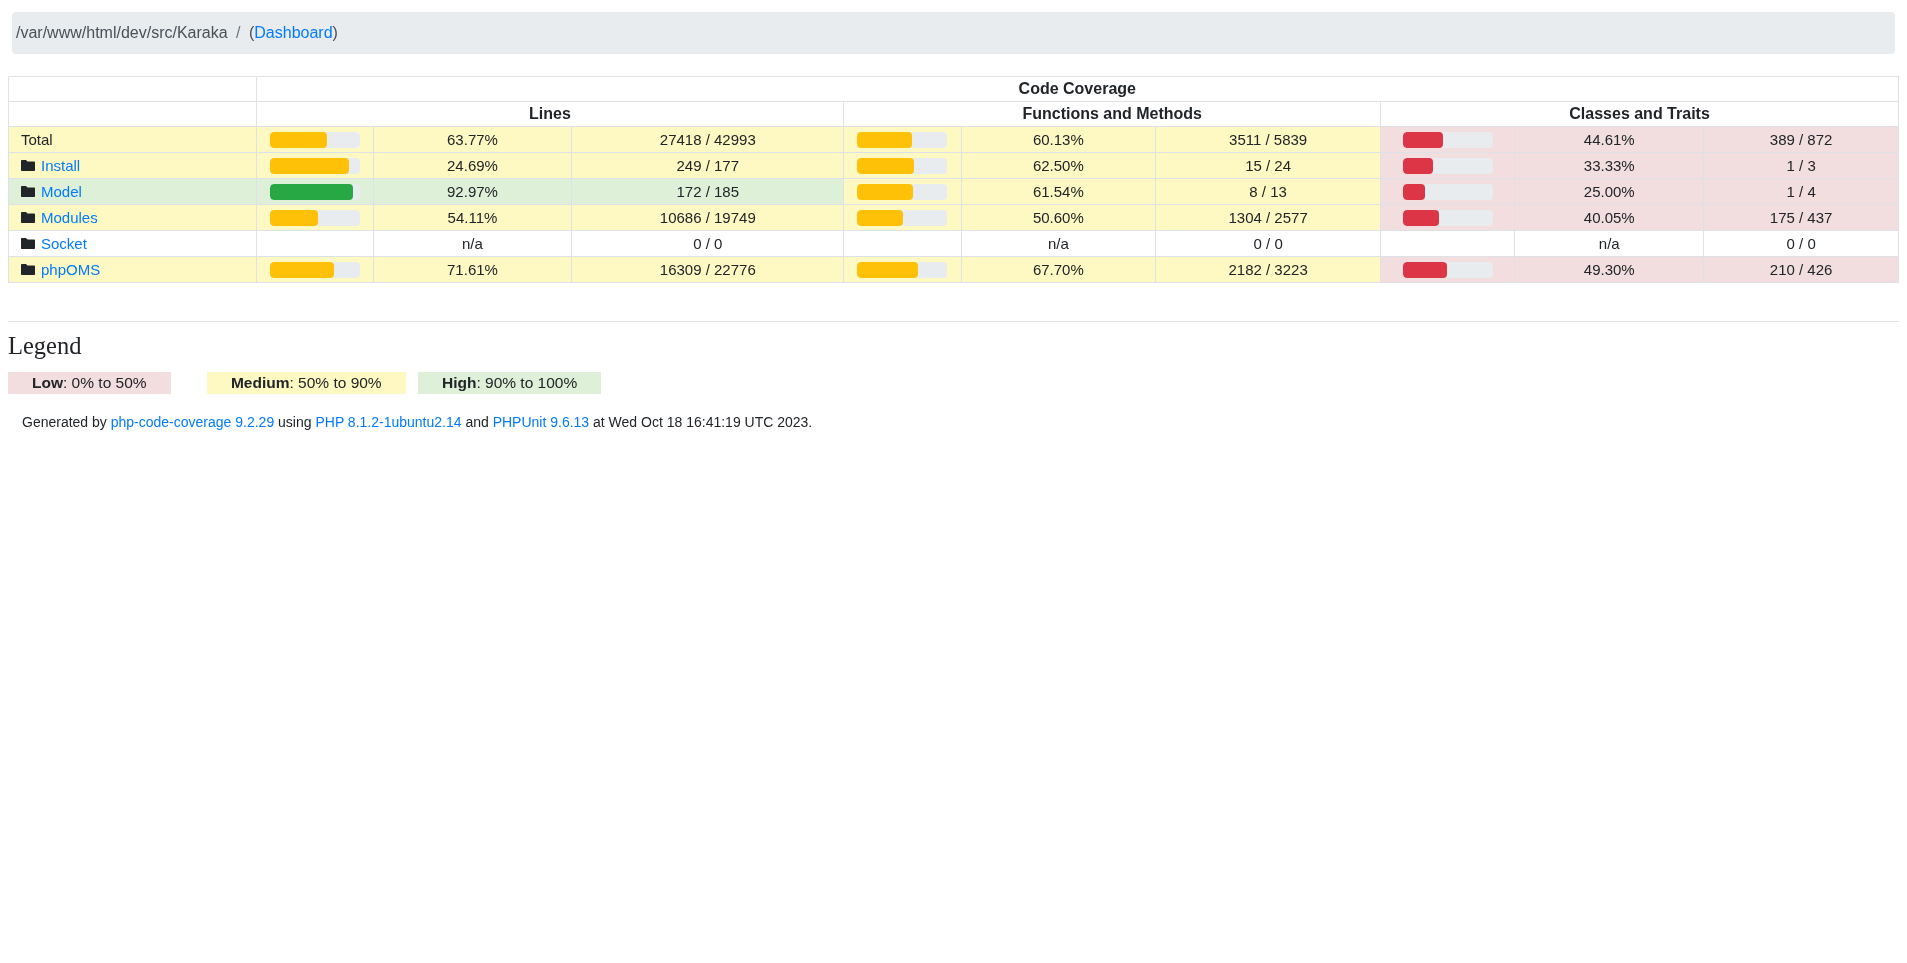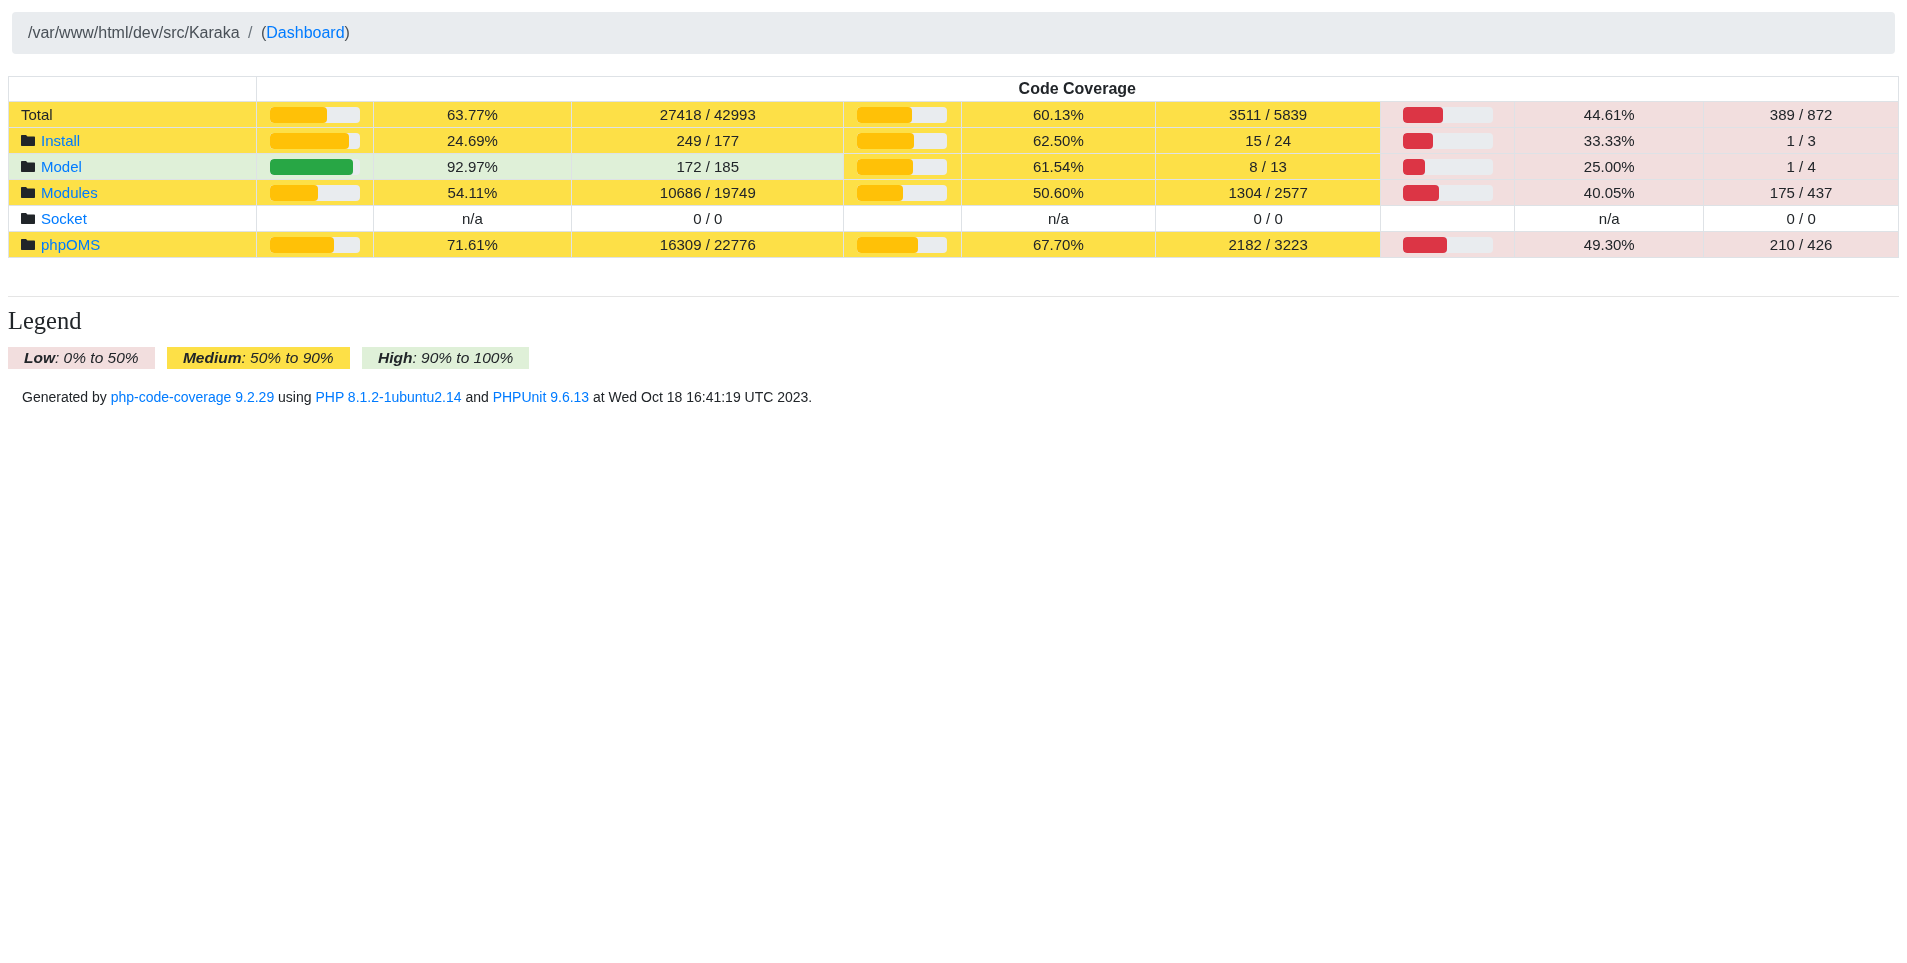--- a/index.html
+++ b/index.html
@@ -9,21 +9,21 @@
     color: #212529;
     font-family: "Liberation Sans", sans-serif;
     font-size: 16px;
   }
   .container { padding: 8px 8px; }
 
   
   .breadcrumb {
     background: #e9ecef;
     border-radius: 4px;
-    padding: 12px 16px;
+    padding: 12px 4px;
     margin: 4px 4px 22px 4px;
     font-size: 16px;
     color: #495057;
   }
   .breadcrumb .sep { color: #6c757d; padding: 0 4px; }
   a { color: #007bff; text-decoration: none; cursor: pointer; }
 
   
   table.coverage {
     width: 100%;
@@ -40,21 +40,21 @@
     text-align: center;
     font-weight: bold;
     font-size: 16px;
     padding: 3px 23px;
   }
   td.name { text-align: left; padding-left: 9px; white-space: nowrap; }
   td.pct, td.num { text-align: center; }
   td.bar-cell { padding: 4px 10px; }
 
   .success { background-color: #dff0d8; }
-  .warning { background-color: #fde047; }
+  .warning { background-color: #fef9c3; margin-left: 24px; }
   .danger  { background-color: #f2dede; }
 
   .progress {
     width: 90px;
     height: 16px;
     background: #e9ecef;
     border-radius: 4px;
     margin: 0 auto;
     overflow: hidden;
   }
@@ -73,23 +73,22 @@
   }
   h4.legend-heading {
     font-weight: 400;
     font-size: 24.5px;
     margin: 0 0 12px 0;
     font-family: Liberation Serif, serif;
   }
   .legend-chips { margin: 0 0 20px 0; font-size: 15.5px; }
   .legend-chip {
     display: inline-block;
-    padding: 2px 16px;
+    padding: 2px 24px;
     margin-right: 8px;
-    font-style: italic;
   }
   .legend-chip strong { font-weight: bold; }
   .generated { font-size: 14px; margin: 14px; }
 </style>
 </head>
 <body>
 
 <div class="container">
 
   <nav class="breadcrumb">
@@ -109,20 +108,26 @@
         <col style="width:11.9%">
       <col style="width:7.1%">
         <col style="width:10.0%">
         <col style="width:10.3%">
     </colgroup>
     <thead>
       <tr>
         <td></td>
         <th colspan="9">Code Coverage</th>
       </tr>
+      <tr>
+        <td></td>
+        <th colspan="3">Lines</th>
+        <th colspan="3">Functions and Methods</th>
+        <th colspan="3">Classes and Traits</th>
+      </tr>
     </thead>
     <tbody id="coverage-body">
         <tr>
           <td class="name warning"><span>Total</span></td>
           <td class="bar-cell warning">
             <div class="progress">
               <div class="progress-bar bg-warning" style="width: 63.77%;"></div>
             </div>
           </td>
           <td class="pct warning">63.77%</td>

